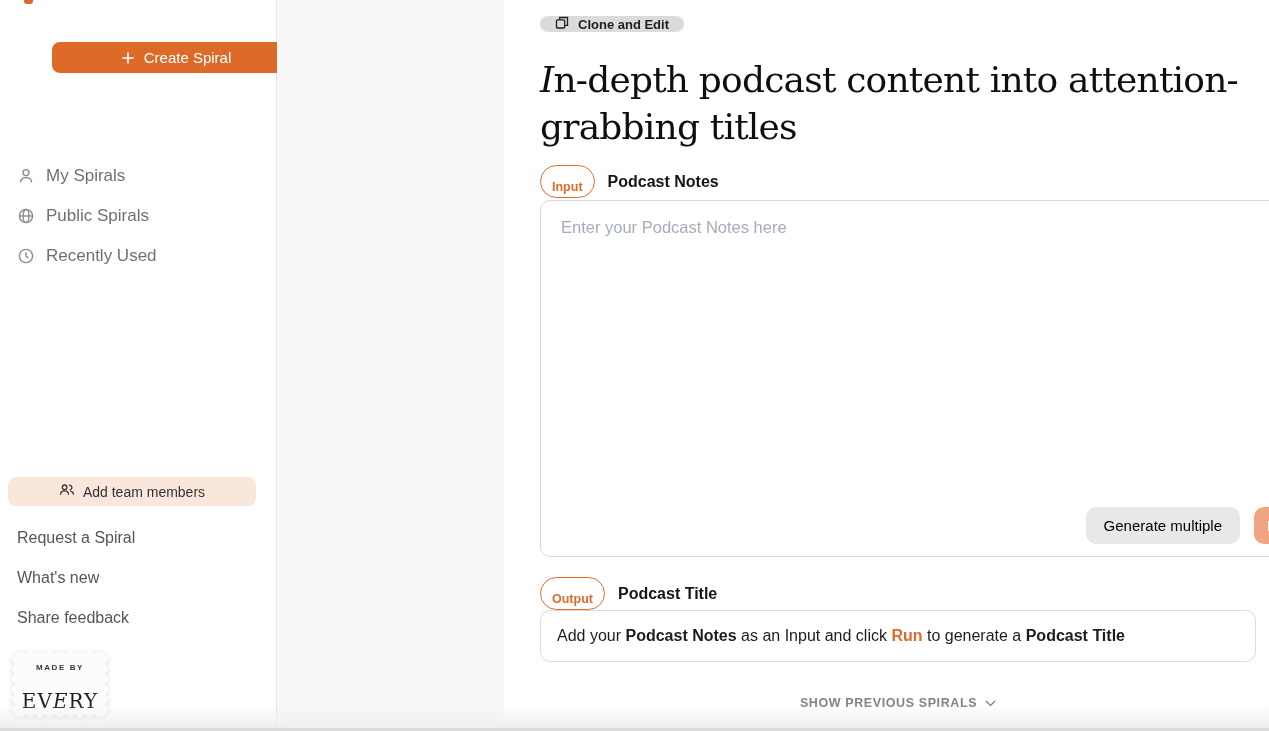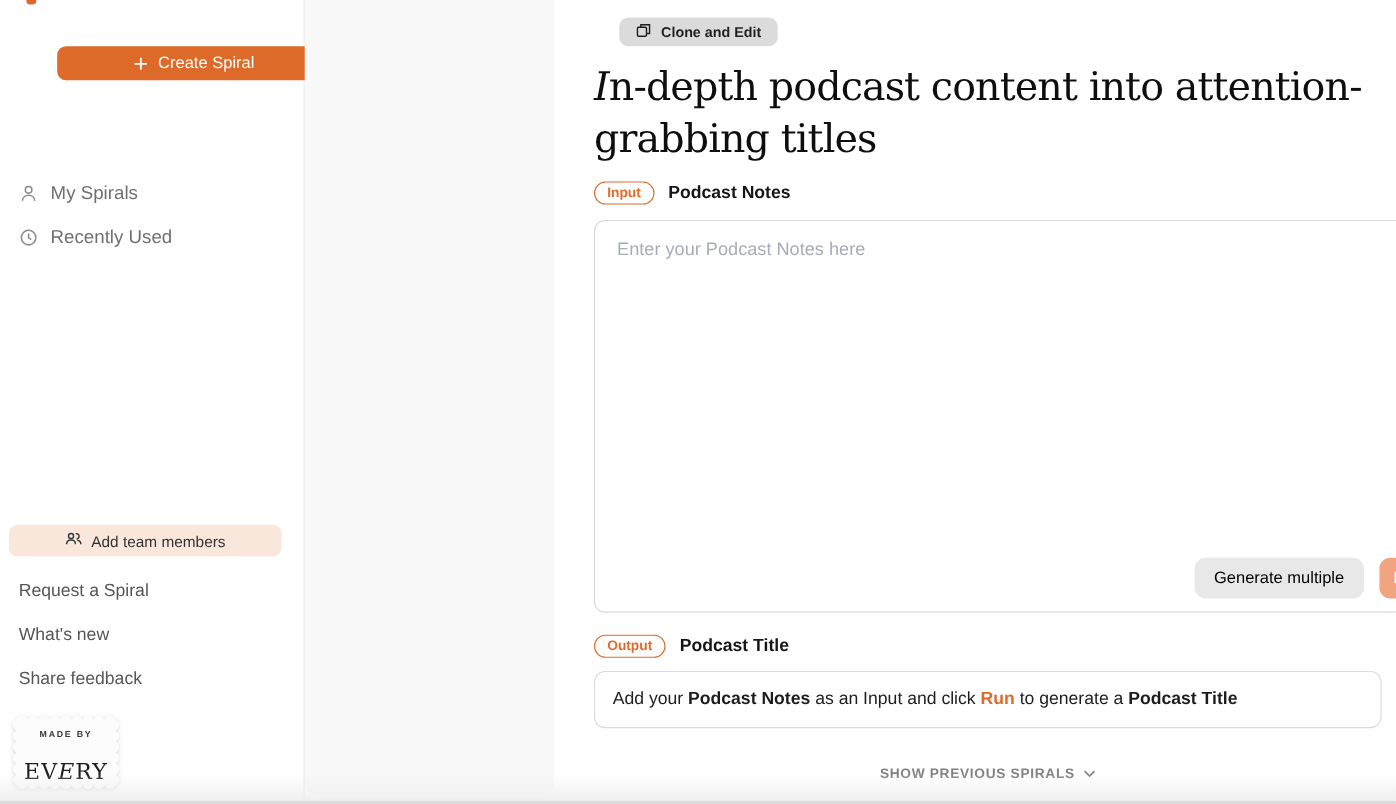--- a/index.html
+++ b/index.html
@@ -39,38 +39,38 @@
   .stamp .brand { position:absolute; left:0; top:30px; width:100%; text-align:center; font-family:"DejaVu Serif", serif; font-size:20px; letter-spacing:1px; color:#1f1f1f;margin-top:14px; }
   .stamp .brand .script-e { font-style:italic; font-family:"DejaVu Serif", serif; }
 
   
   .middle-panel { position:absolute; left:277px; top:0; width:227px; height:722px; background:#F8F8F8; border-radius:0 0 9px 9px; }
 
   
   .main { position:absolute; left:504px; top:0; width:765px; height:731px; background:#ffffff; }
 
   .clone-btn {
-    position:absolute; left:36px; top:16px; height:26px; padding:0 15px;
+    position:absolute; left:36px; top:16px; height:16px; padding:0 15px;
     background:#DBDBDB; border:none; border-radius:8px; color:#1f1f1f;
-    font-size:13px; font-weight:bold; font-family:inherit; display:flex; align-items:center; gap:9px; cursor:pointer;margin-left:23px;
+    font-size:13px; font-weight:bold; font-family:inherit; display:flex; align-items:center; gap:9px; cursor:pointer;
   }
 
   .page-title {
     position:absolute; left:36px; top:56px; width:720px;
     font-family:"DejaVu Serif", serif; font-size:36px; line-height:47px;
     letter-spacing:-0.8px; color:#0e0e0e; font-weight:500;
   }
   .page-title .lead { font-style:italic; }
 
   .io-row { position:absolute; left:36px; display:flex; align-items:center; gap:13px; }
   .io-row.input-row { top:165px; }
   .io-row.output-row { top:577px; }
   .io-badge {
     border:1.5px solid #DE6B2A; color:#DE6B2A; border-radius:999px;
-    padding:2px 11px 3px; font-size:12.5px; font-weight:bold; background:#ffffff;
+    padding:14px 11px 3px; font-size:12.5px; font-weight:bold; background:#ffffff;
   }
   .io-label { font-size:16px; font-weight:bold; color:#151515; }
 
   .input-box {
     position:absolute; left:36px; top:200px; width:784px; height:357px;
     border:1px solid #D9D9D9; border-radius:10px; background:#ffffff;
   }
   .input-box textarea {
     position:absolute; left:2px; top:2px; width:690px; height:290px;
     border:none; outline:none; resize:none; background:transparent;
@@ -124,20 +124,30 @@
 
   <div class="nav">
     <div class="nav-item">
       <span>
         <svg width="18" height="18" viewBox="0 0 18 18" fill="none" stroke="#8B8B8B" stroke-width="1.4">
             <circle cx="9" cy="5.6" r="3"></circle>
             <path d="M3.4 15.6c0-3.1 2.5-5.1 5.6-5.1s5.6 2 5.6 5.1"></path>
           </svg>
       </span>
       <span>My Spirals</span>
+    </div>
+    <div class="nav-item">
+      <span>
+        <svg width="18" height="18" viewBox="0 0 18 18" fill="none" stroke="#8B8B8B" stroke-width="1.4">
+            <circle cx="9" cy="9" r="6.6"></circle>
+            <ellipse cx="9" cy="9" rx="3" ry="6.6"></ellipse>
+            <path d="M2.4 9h13.2"></path>
+          </svg>
+      </span>
+      <span>Public Spirals</span>
     </div>
     <div class="nav-item">
       <span>
         <svg width="18" height="18" viewBox="0 0 18 18" fill="none" stroke="#8B8B8B" stroke-width="1.4">
             <circle cx="9" cy="9" r="6.6"></circle>
             <path d="M9 5.2V9l2.4 1.9"></path>
           </svg>
       </span>
       <span>Recently Used</span>
     </div>

